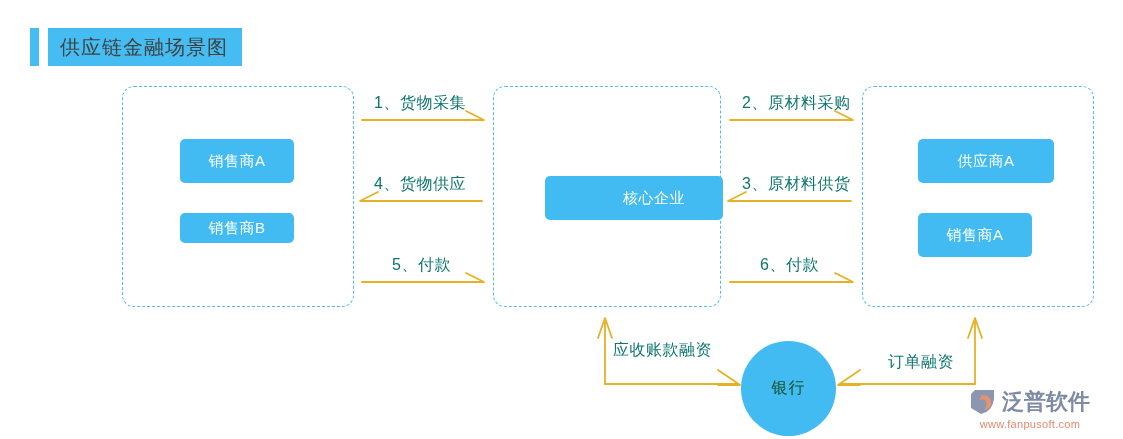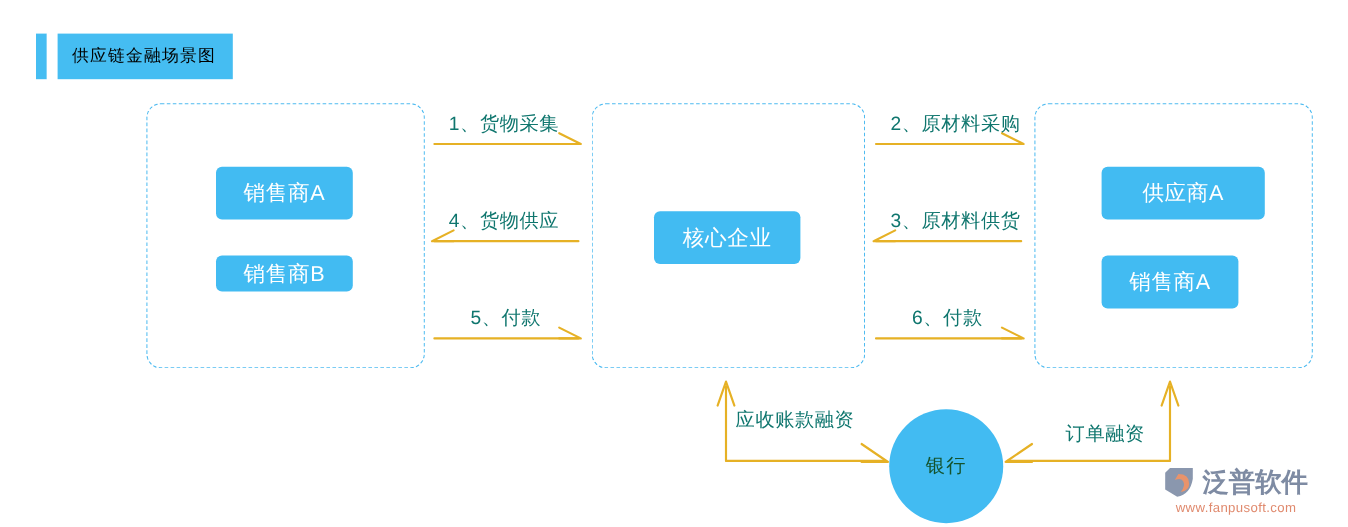--- a/index.html
+++ b/index.html
@@ -35,22 +35,22 @@
     width: 9px;
     background: #ffffff;
   }
   .title-box {
     background: #45BDF2;
     display: flex;
     align-items: center;
     padding: 0 14px 0 12px;
   }
   .title-text {
-    color: #000000;
-    font-size: 14px;
+    color: #404040;
+    font-size: 20px;
     letter-spacing: 1px;
     white-space: nowrap;
     font-weight: 400;
   }
 
   
   .panel {
     position: absolute;
     border: 1px dashed #4FBBF0;
     border-radius: 12px;
@@ -59,30 +59,30 @@
   #panel-left   { left: 122px; top: 86px;  width: 232px; height: 221px; }
   #panel-mid    { left: 493px; top: 86px;  width: 228px; height: 221px; }
   #panel-right  { left: 862px; top: 86px;  width: 232px; height: 221px; }
 
   
   .entity {
     position: absolute;
     background: #42BBF2;
     border-radius: 5px;
     color: #ffffff;
-    font-size: 18px;
+    font-size: 15px;
     display: flex;
     align-items: center;
     justify-content: center;
     letter-spacing: 0.5px;
     white-space: nowrap;
   }
   #ent-sales-a { left: 180px; top: 139px; width: 114px; height: 44px; }
   #ent-sales-b { left: 180px; top: 213px; width: 114px; height: 30px; text-align: right; }
-  #ent-core    { left: 545px; top: 176px; width: 122px; height: 44px; }
+  #ent-core    { left: 545px; top: 176px; width: 138px; height: 44px; padding-left: 40px; }
   #ent-supp-a  { left: 918px; top: 139px; width: 136px; height: 44px; }
   #ent-supp-b  { left: 918px; top: 213px; width: 114px; height: 44px; }
 
   
   #bank-circle {
     position: absolute;
     left: 741px;
     top: 341px;
     width: 95px;
     height: 95px;

